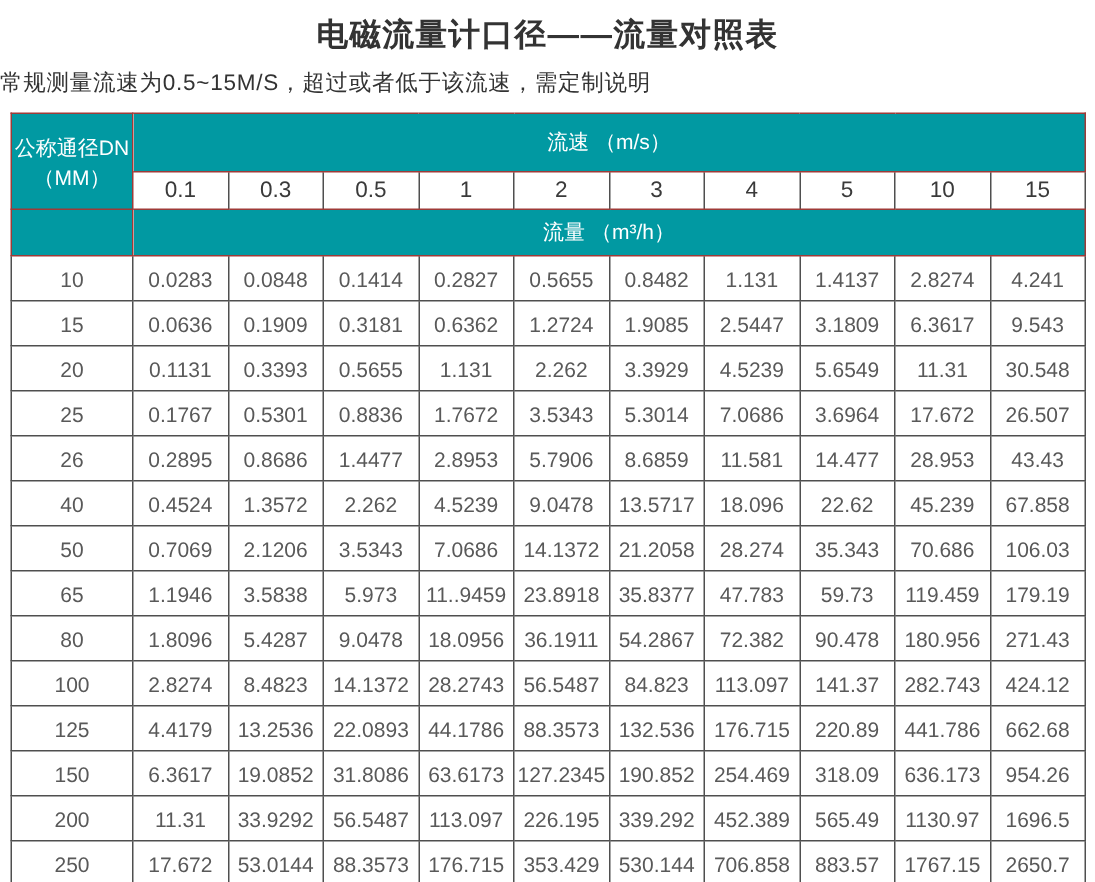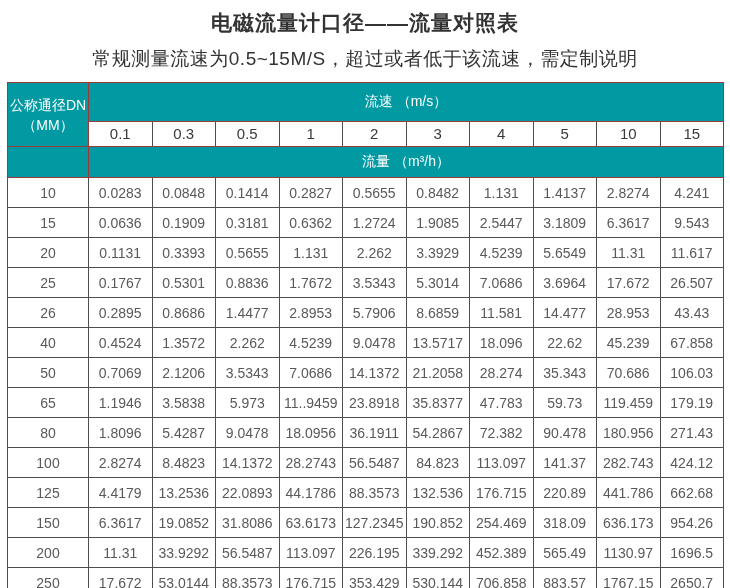--- a/index.html
+++ b/index.html
@@ -16,22 +16,22 @@
   }
   .page-title {
     text-align: center;
     font-size: 21px;
     font-weight: bold;
     color: #333333;
     padding-top: 9px;
     letter-spacing: 1px;
   }
   .page-subtitle {
-    text-align: center;
-    font-size: 19px;
+    text-align: left;
+    font-size: 15px;
     color: #333333;
     margin-top: 9px;
     letter-spacing: 0.5px;
   }
   table.flow-table {
     margin: 10px 6px 0 7px;
     width: 717px;
     border-collapse: collapse;
     table-layout: fixed;
   }
@@ -148,21 +148,21 @@
           <td>20</td>
           <td>0.1131</td>
           <td>0.3393</td>
           <td>0.5655</td>
           <td>1.131</td>
           <td>2.262</td>
           <td>3.3929</td>
           <td>4.5239</td>
           <td>5.6549</td>
           <td>11.31</td>
-          <td>11.617</td>
+          <td>30.548</td>
         </tr>
         <tr>
           <td>25</td>
           <td>0.1767</td>
           <td>0.5301</td>
           <td>0.8836</td>
           <td>1.7672</td>
           <td>3.5343</td>
           <td>5.3014</td>
           <td>7.0686</td>

